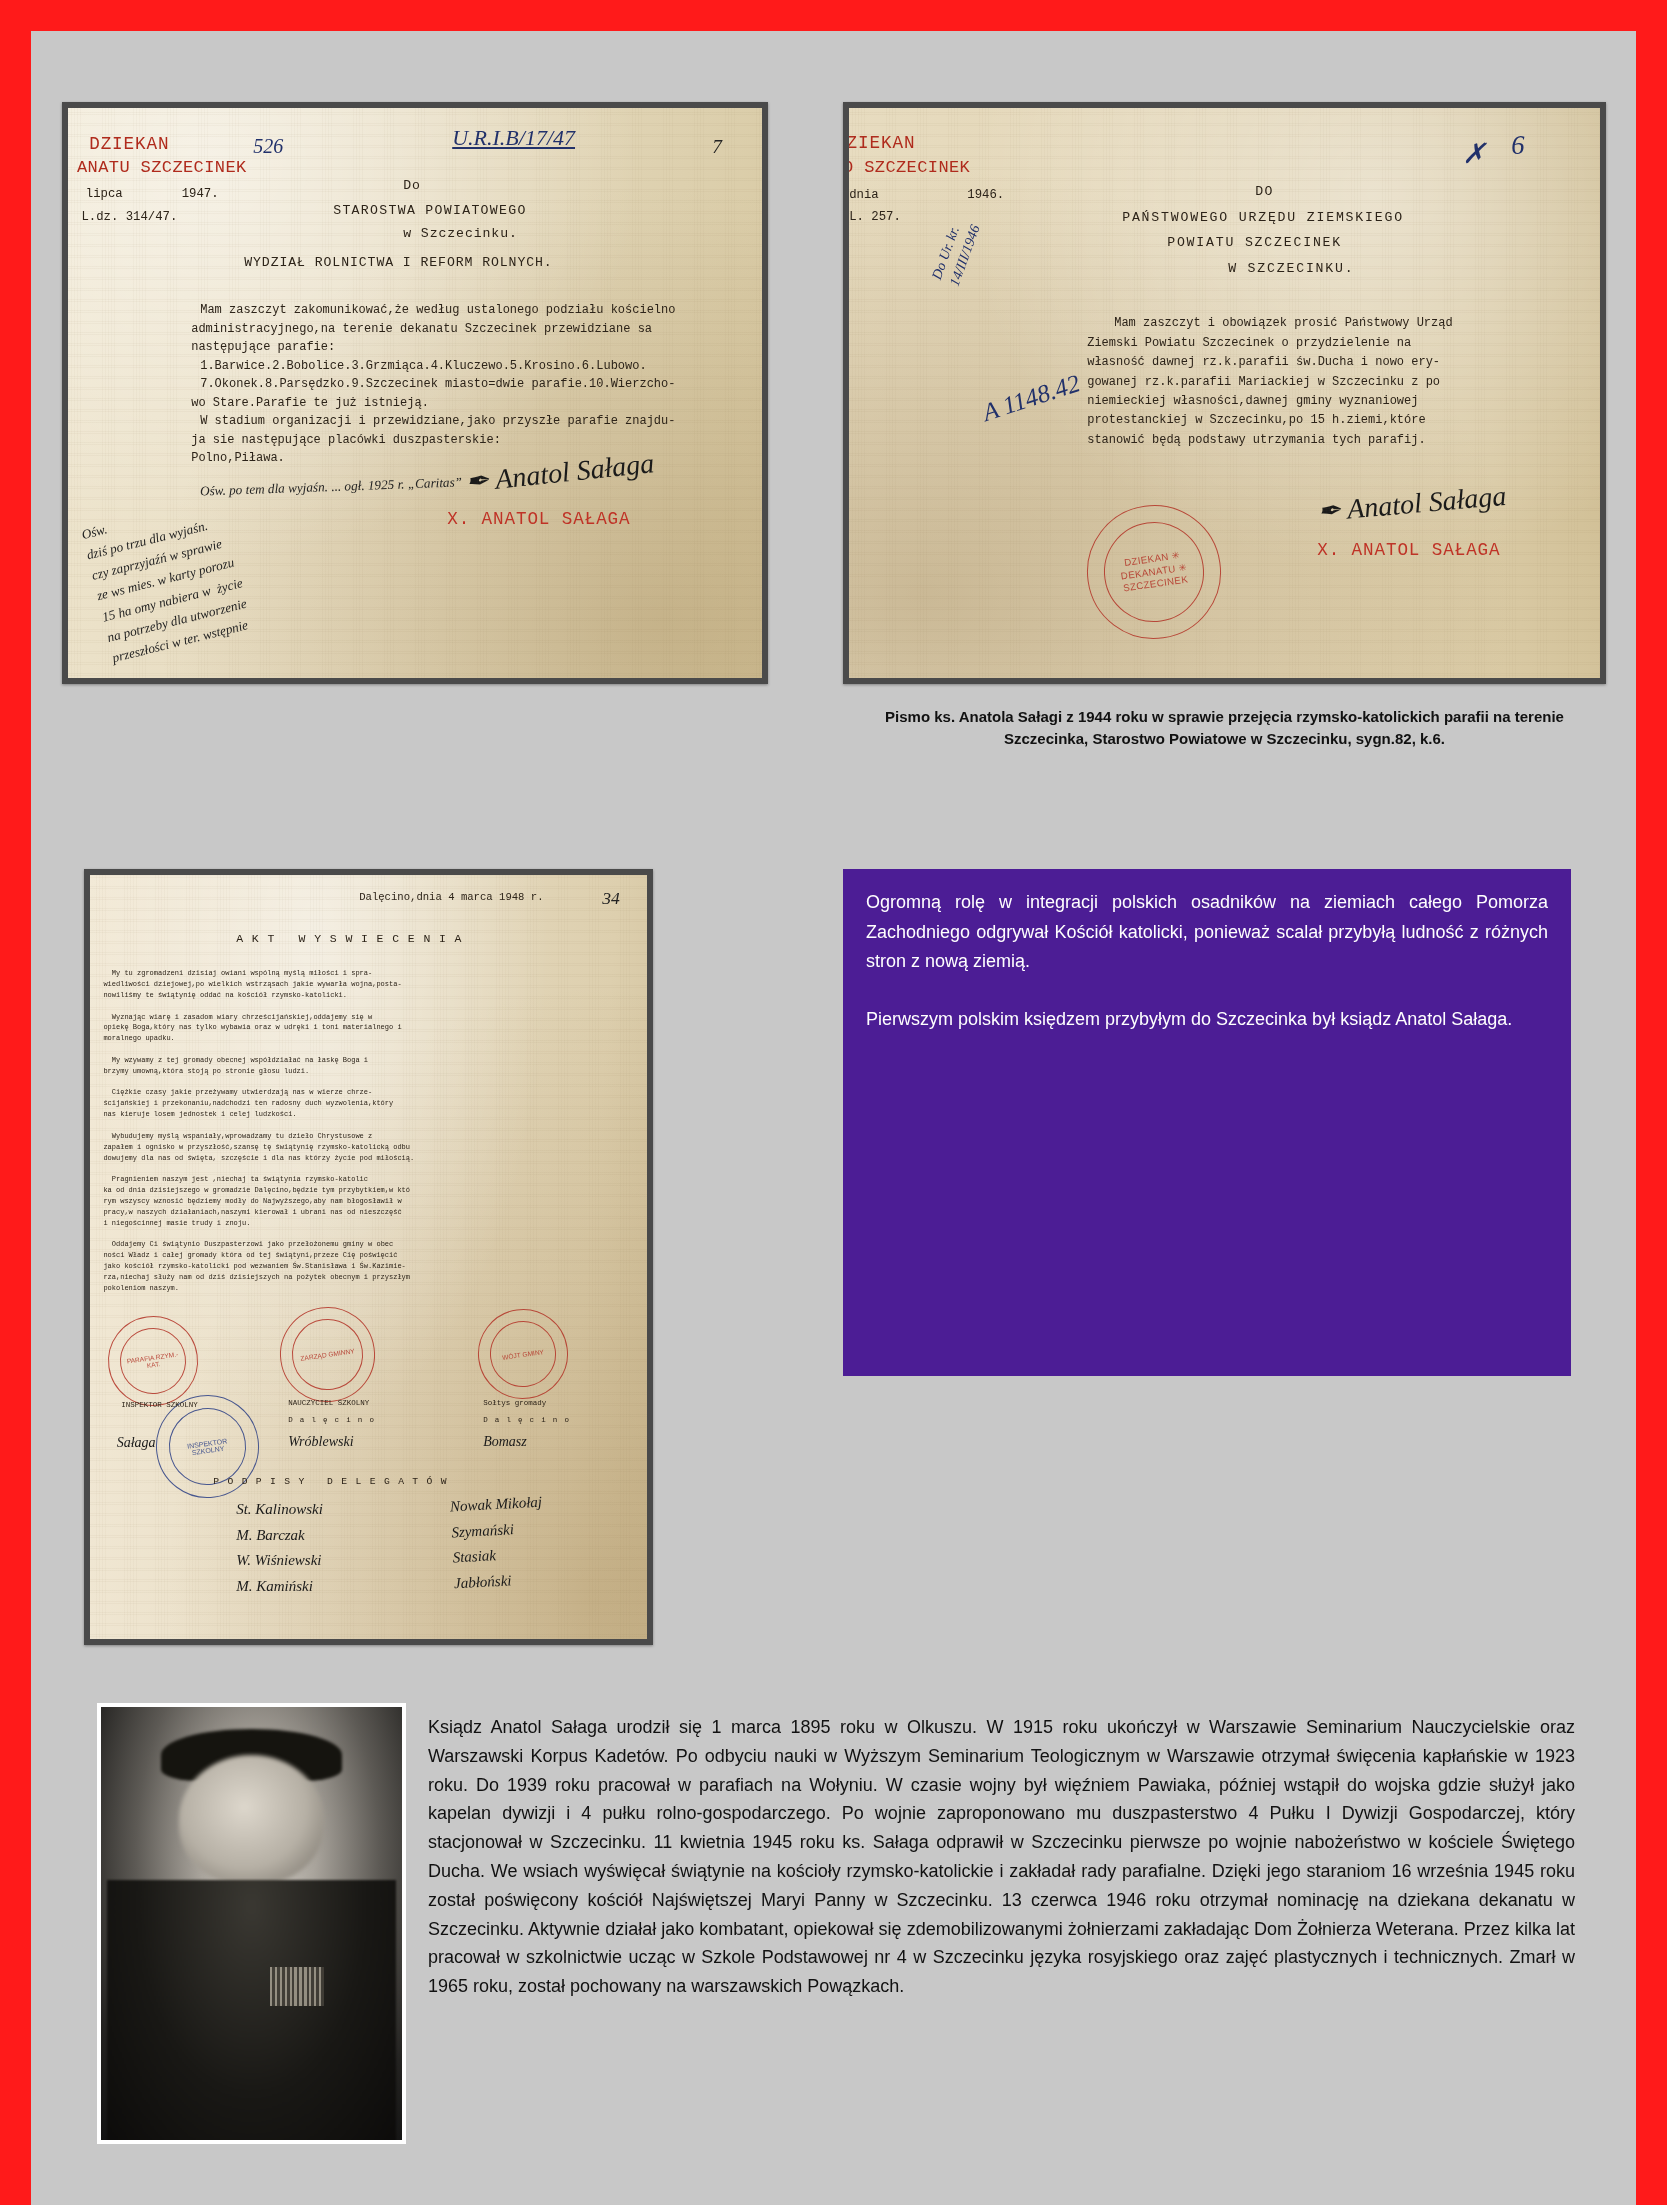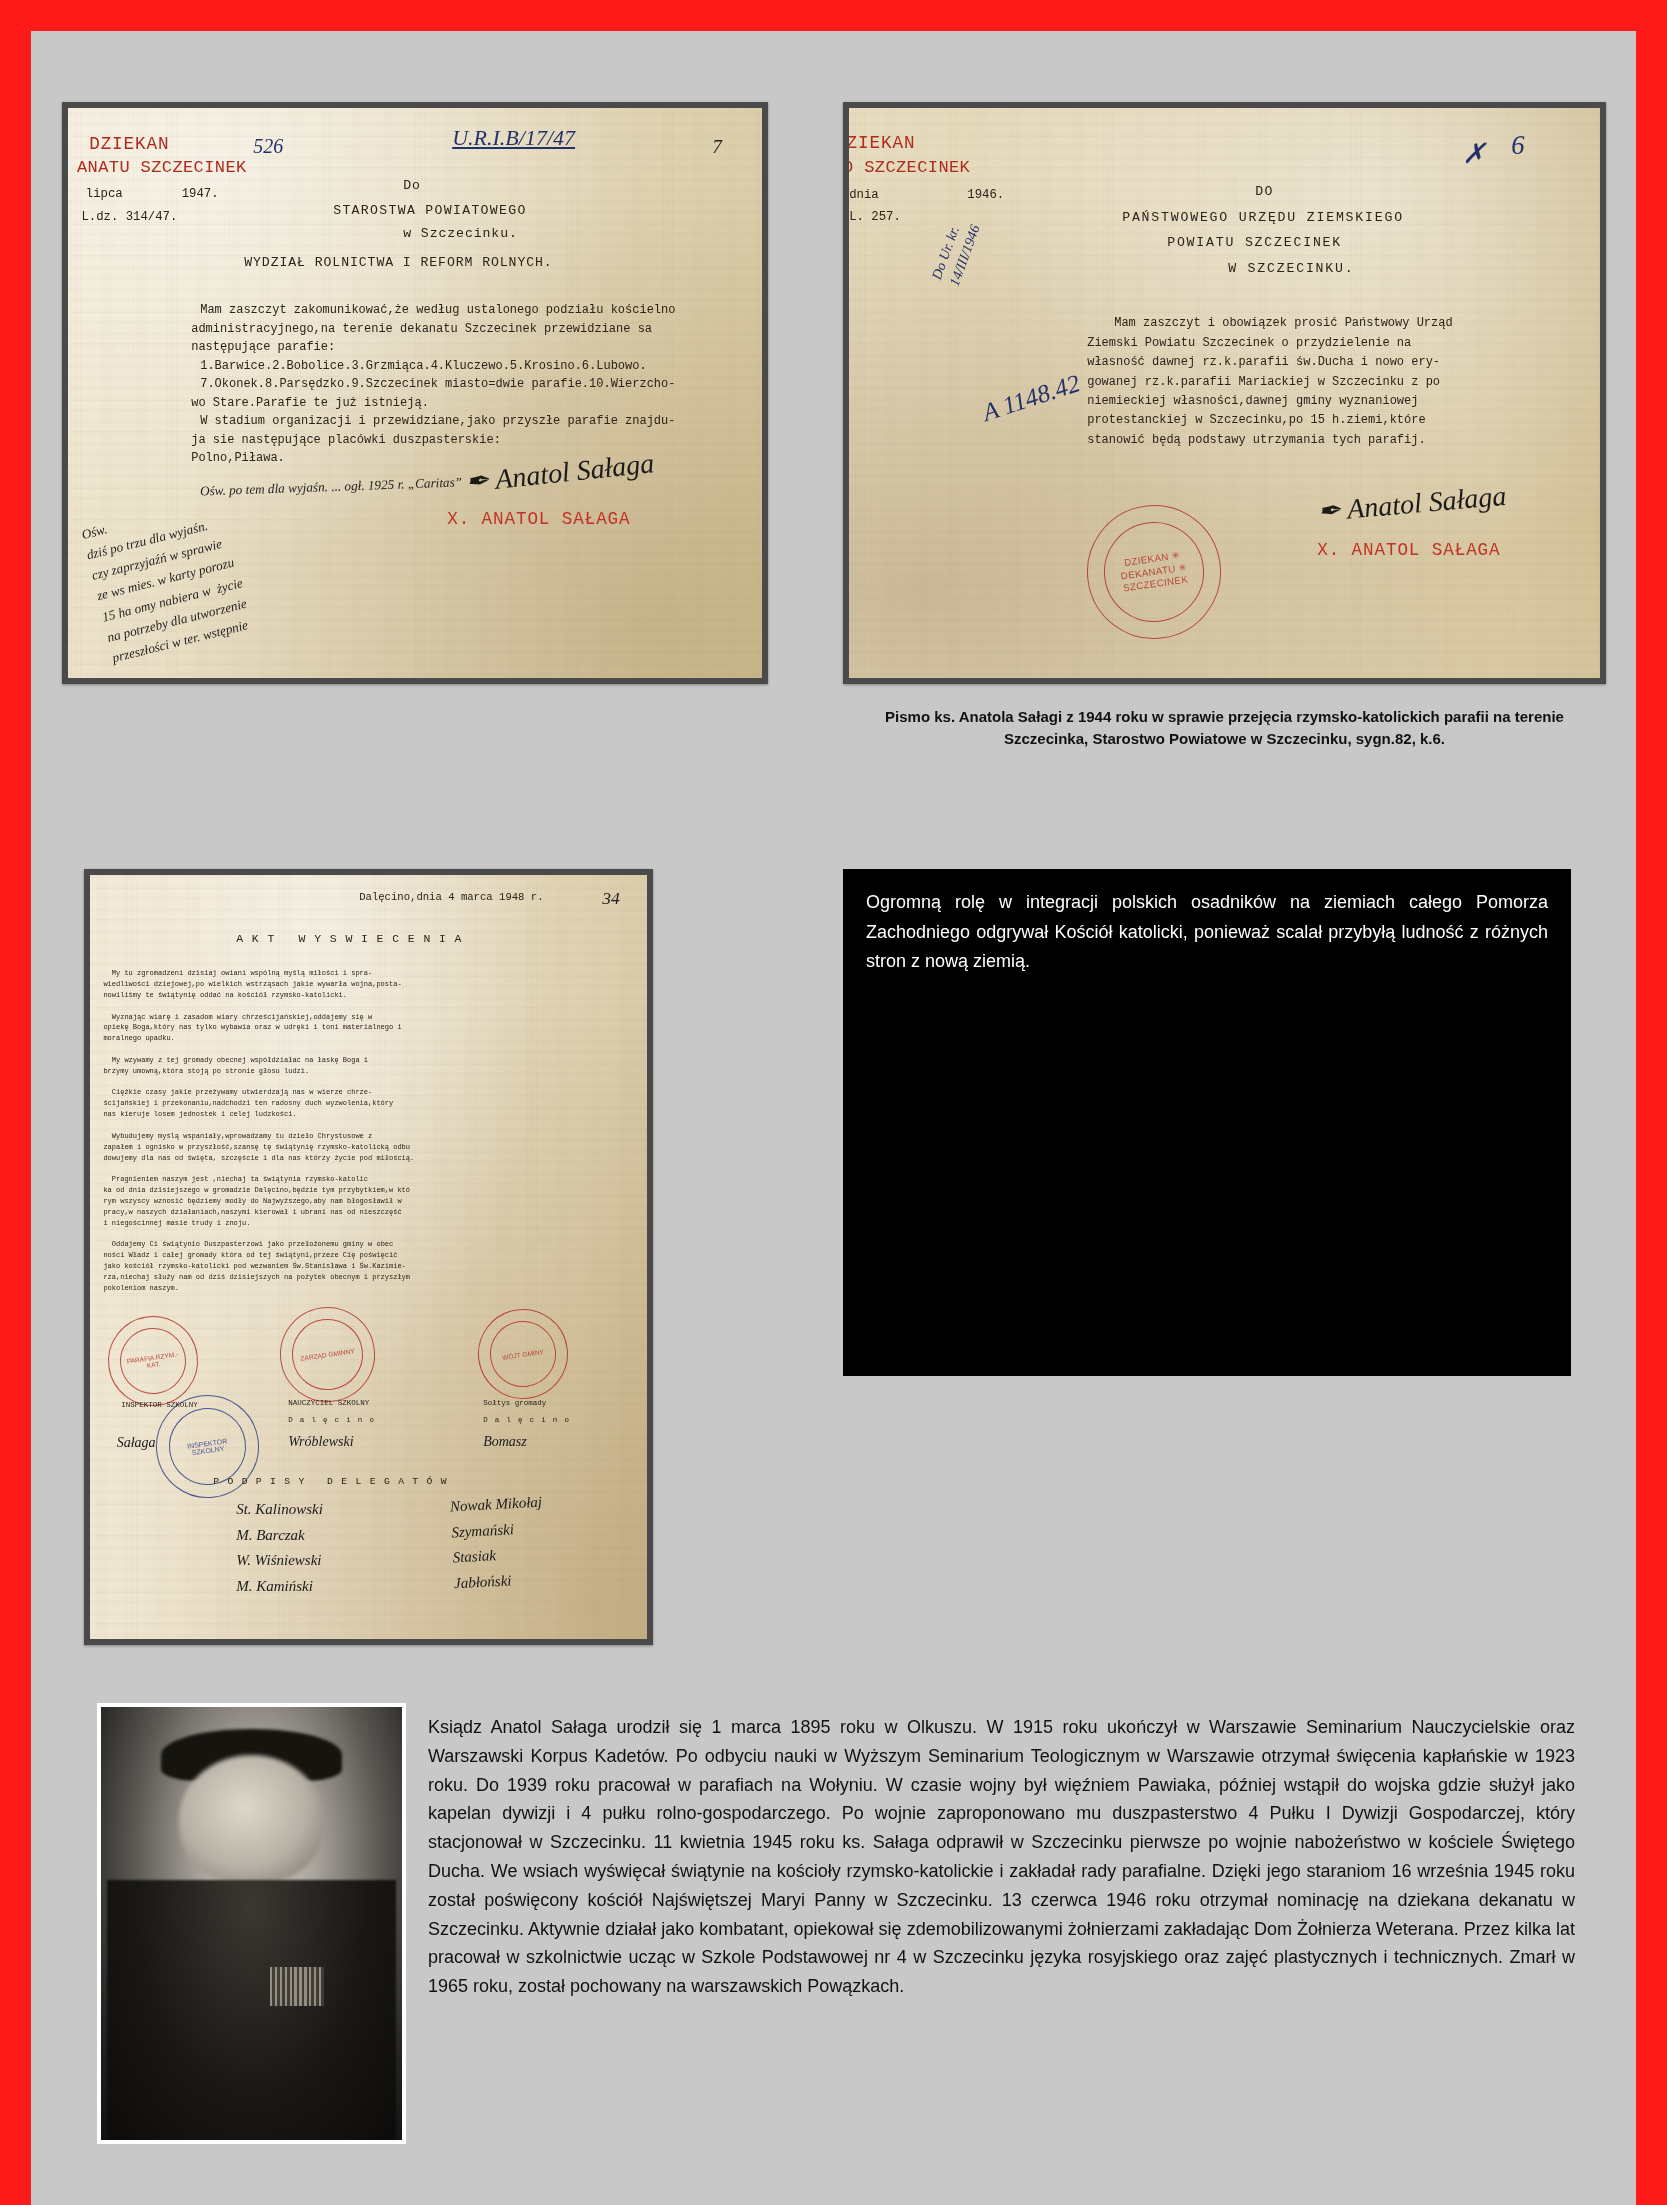--- a/index.html
+++ b/index.html
@@ -133,21 +133,21 @@
     position: absolute;
     text-align: center;
     font-weight: bold;
     color: #111;
     line-height: 1.45;
   }
 
   
   .info-panel {
     position: absolute;
-    background: #000000;
+    background: #4c1d95;
     color: #ffffff;
     box-sizing: border-box;
     padding: 19.4px 23px;
     text-align: justify;
     line-height: 1.62;
   }
   .info-panel p { margin: 0; }
   .info-panel p + p { margin-top: 0; }
 
   
@@ -377,20 +377,21 @@
       <div class="sig" style="left:362px; top:617px; font-size:15px; line-height:1.7; transform:rotate(-3deg);">Nowak Mikołaj
 Szymański
 Stasiak
 Jabłoński</div>
     </div>
   </div>
 
   <div class="info-panel" style="left:812px; top:838px; width:728px; height:507px; font-size:18px;">
     <p>Ogromną rolę w integracji polskich osadników na ziemiach całego Pomorza Zachodniego odgrywał Kościół katolicki, ponieważ scalał przybyłą ludność z różnych stron z nową ziemią.</p>
     <p>&nbsp;</p>
+    <p>Pierwszym polskim księdzem przybyłym do Szczecinka był ksiądz Anatol Sałaga.</p>
   </div>
 
 
   <div class="bio-photo-frame" style="left:66px; top:1672px; width:309px; height:441px;">
     <div class="bio-photo">
       <div class="cap"></div>
       <div class="face"></div>
       <div class="body"></div>
       <div class="medals"></div>
     </div>

